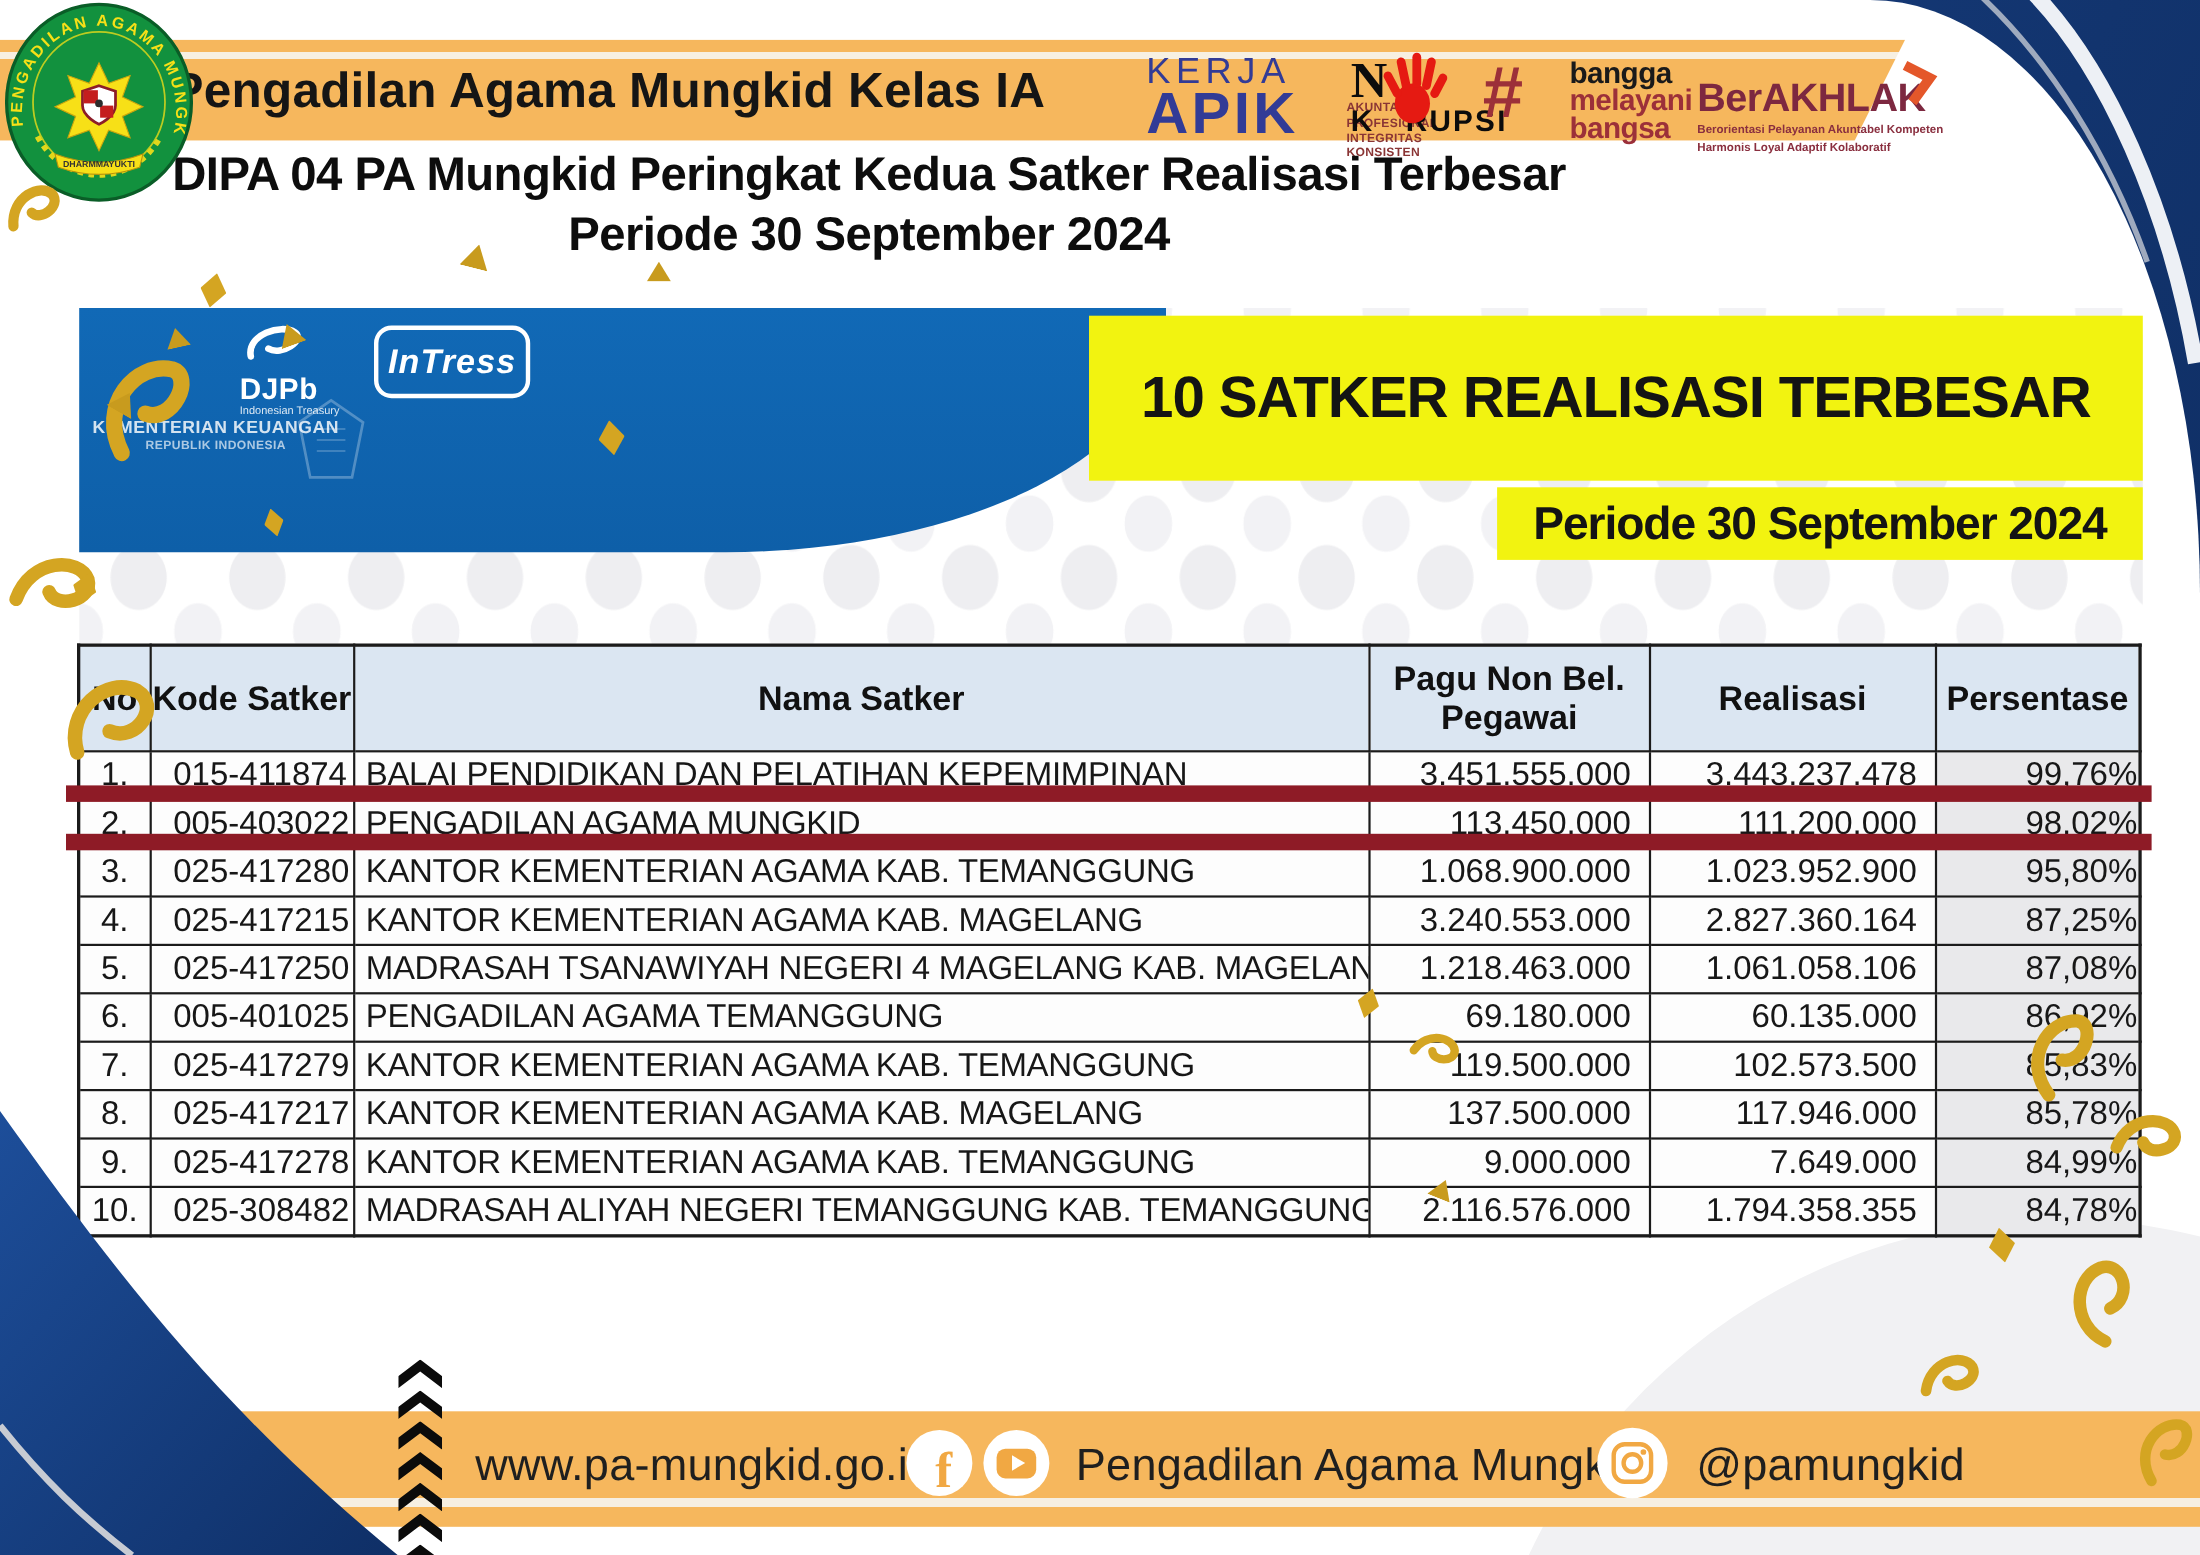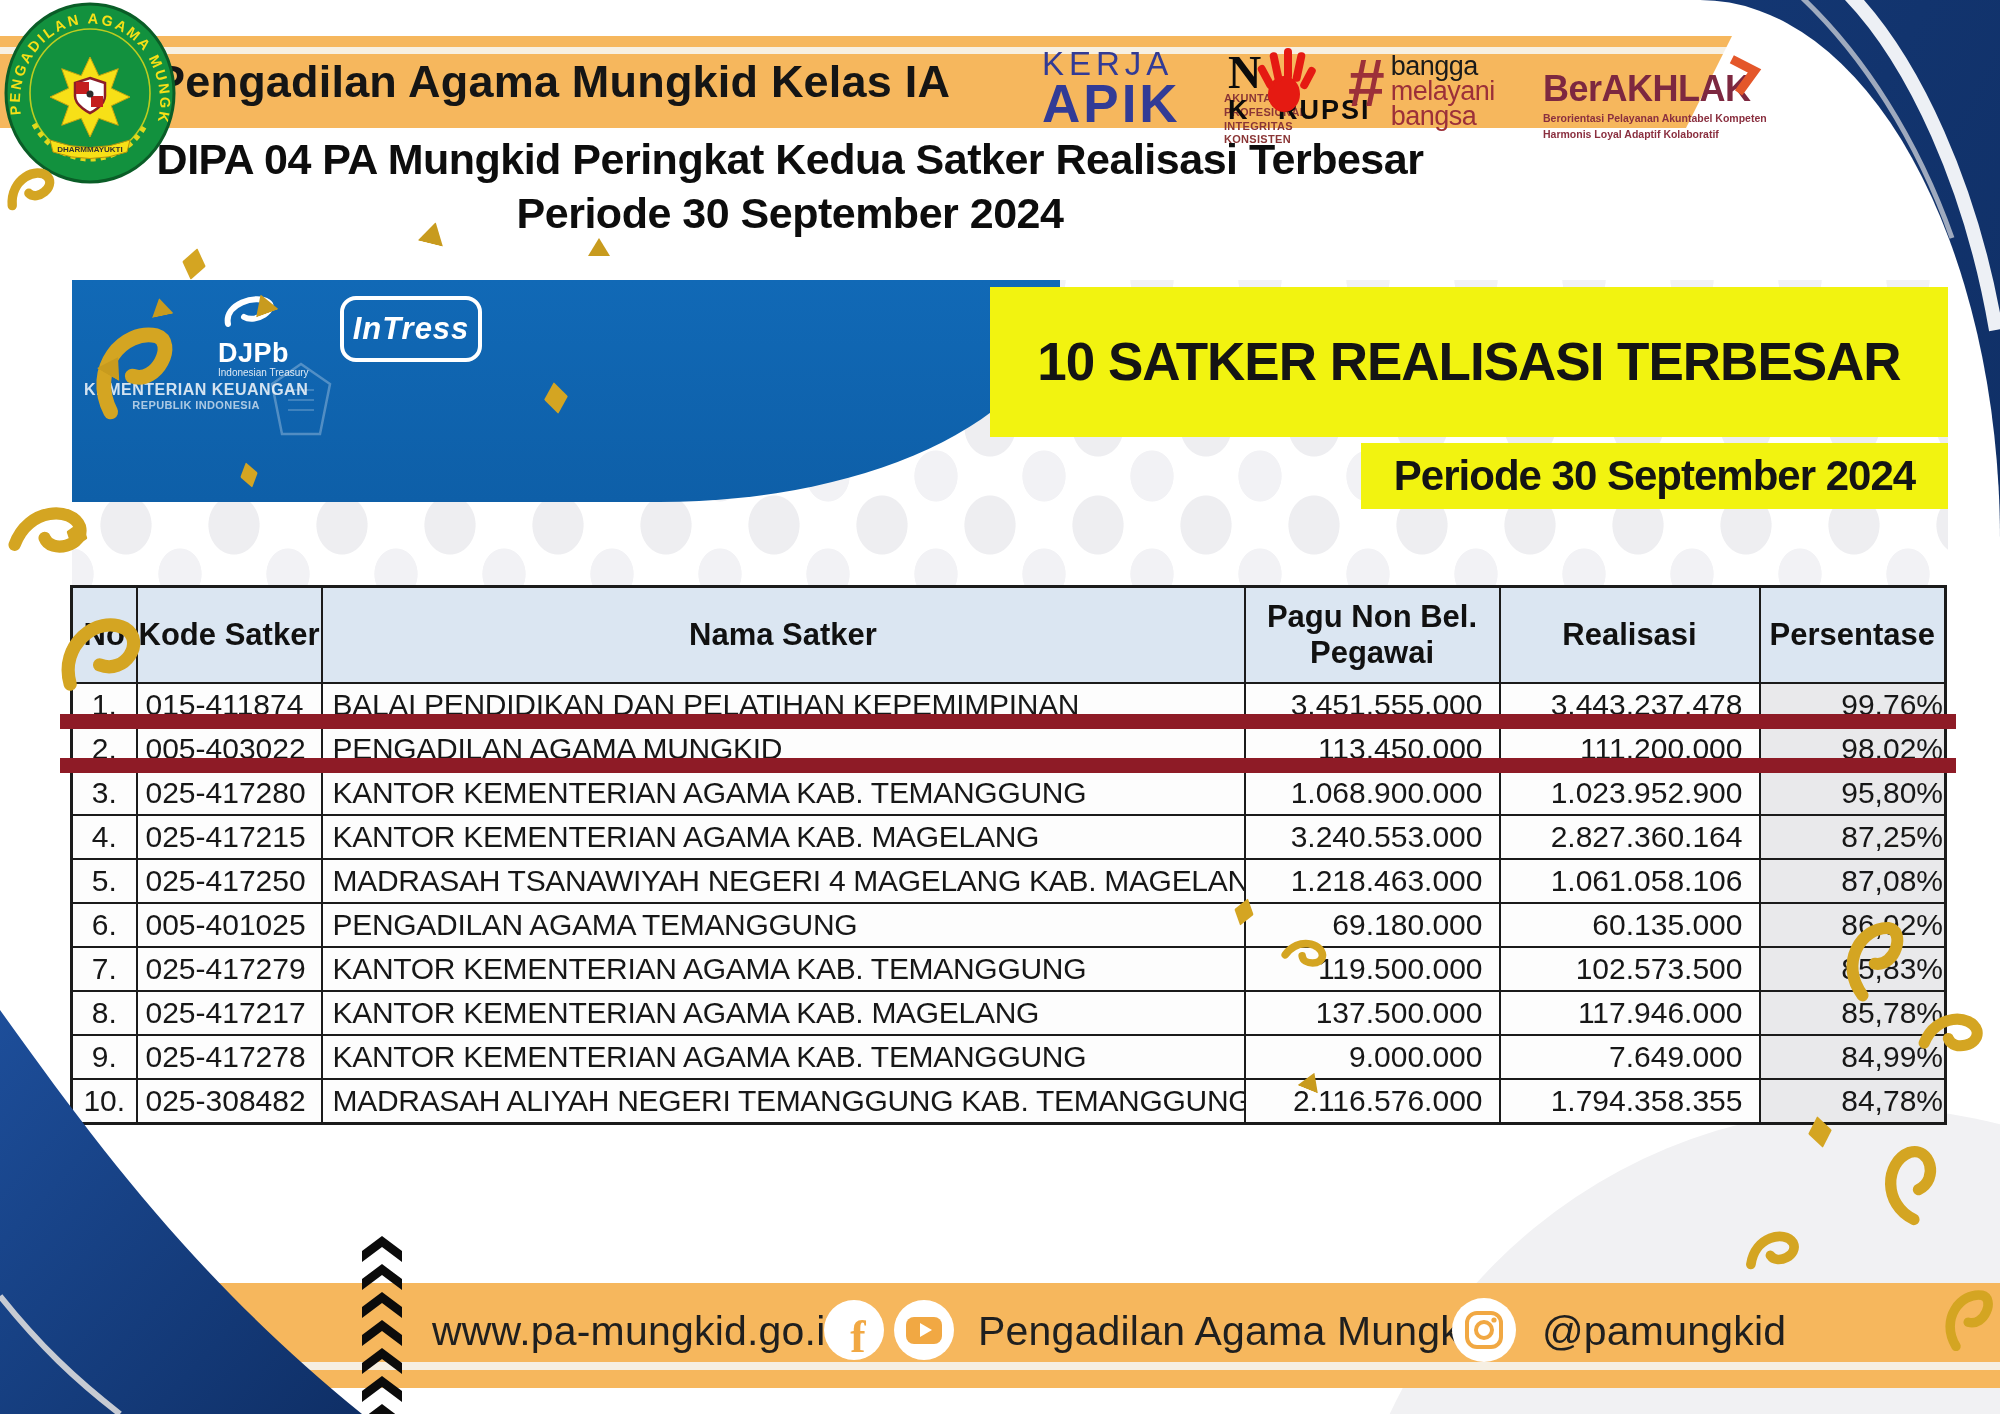--- a/index.html
+++ b/index.html
@@ -60,35 +60,35 @@
   .kerja-apik{position:absolute;left:1042px;top:48px;width:250px;color:#323b96;line-height:.95;}
   .kerja{font-size:33px;font-weight:400;letter-spacing:5px;}
   .apik{font-size:53px;font-weight:800;letter-spacing:3px;}
   .apik-values{position:absolute;left:182px;top:44px;font-size:11px;font-weight:bold;color:#8a3535;line-height:1.25;letter-spacing:.3px;}
   .nokorupsi{position:absolute;left:1228px;top:52px;width:130px;color:#0c0c0c;}
   .nk-n{font-size:46px;font-weight:800;font-family:"Liberation Serif",serif;line-height:.9;}
   .nk-l2{font-size:27px;font-weight:800;letter-spacing:2px;margin-top:2px;}
   .nk-hand{position:absolute;left:26px;top:-6px;}
   .bangga{position:absolute;left:1348px;top:50px;display:flex;gap:6px;}
   .bangga .hash{font-size:66px;font-weight:800;color:#9c3039;line-height:1;}
-  .bangga .lines{font-size:27px;font-weight:400;line-height:.92;padding-top:4px;letter-spacing:-.5px;}
+  .bangga .lines{font-size:27px;font-weight:700;line-height:.92;padding-top:4px;letter-spacing:-.5px;margin-left:36px;}
   .bg-black{color:#1a1a1a;} .bg-red{color:#9c3039;}
   .berakhlak{position:absolute;left:1543px;top:68px;width:240px;}
   .ba-word{font-size:36px;font-weight:800;color:#7d2840;letter-spacing:-.5px;}
   .ba-sub{font-size:10.5px;font-weight:bold;color:#8a2f3f;line-height:1.3;margin-top:2px;}
   .ba-arrow{position:absolute;left:182px;top:-16px;}
 
   
   .tablewrap{position:absolute;left:70px;top:585px;width:1874px;}
   table.data{width:100%;border-collapse:collapse;table-layout:fixed;background:#fdfdfd;border:3px solid #1b1b1b;}
   table.data th,table.data td{border:2px solid #1b1b1b;overflow:hidden;white-space:nowrap;}
   table.data th{height:92px;background:#dbe6f2;font-size:31px;font-weight:bold;color:#111;text-align:center;line-height:1.15;white-space:normal;}
   table.data td{height:40px;font-size:30px;color:#171717;}
   td.c-no{text-align:center;}
-  td.c-kode{padding-left:8px;}
+  td.c-kode{padding-left:20px;}
   td.c-nama{padding-left:10px;letter-spacing:-.3px;}
   td.c-num{text-align:right;padding-right:16px;}
   td.c-pct{text-align:right;background:#e9e9eb;}
   .maroonbar{position:absolute;left:-10px;width:1896px;height:15px;background:#8e1b26;z-index:5;}
 
   
   .band-bottom{position:absolute;left:0;top:1283px;width:2000px;height:105px;
     background:linear-gradient(180deg,#f6b75d 0,#f6b75d 79px,#f6efe2 79px,#f6efe2 87px,#f6b75d 87px,#f6b75d 105px);}
   .f-text{position:absolute;font-size:41px;color:#1f1f1f;letter-spacing:.2px;}
   .icon-circle{position:absolute;width:60px;height:60px;border-radius:50%;background:#fff;display:flex;align-items:center;justify-content:center;}

